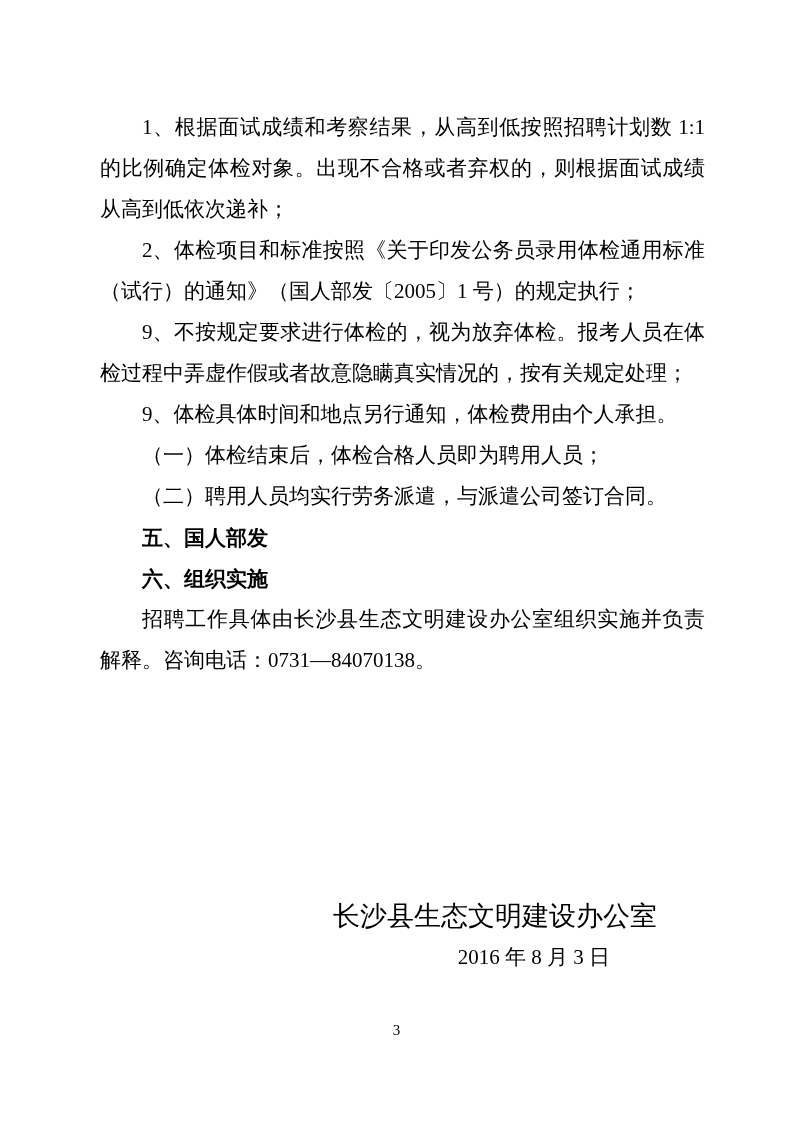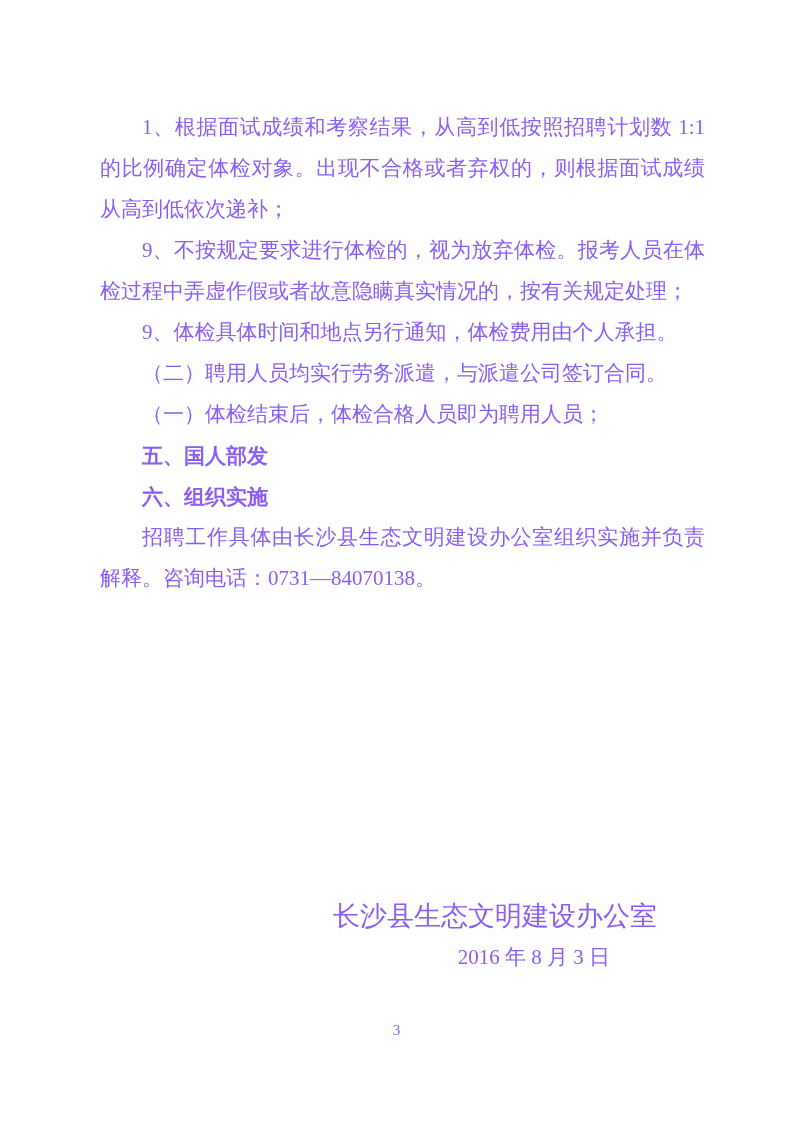--- a/index.html
+++ b/index.html
@@ -6,21 +6,21 @@
     margin: 0;
     padding: 0;
     background: #ffffff;
   }
   .page {
     position: relative;
     width: 793px;
     height: 1123px;
     background: #ffffff;
     overflow: hidden;
-    color: #8b5cf6;
+    color: #000000;
   }
   .content {
     position: absolute;
     left: 100px;
     top: 107px;
     width: 605px;
     font-family: "Liberation Serif", "DejaVu Serif", serif;
     font-size: 21px;
     line-height: 41px;
     text-align: justify;
@@ -65,24 +65,25 @@
     line-height: 20px;
   }
 </style>
 </head>
 <body>
 
 <div class="page">
 
   <div class="content">
     <p class="body">1、根据面试成绩和考察结果，从高到低按照招聘计划数 1:1 的比例确定体检对象。出现不合格或者弃权的，则根据面试成绩从高到低依次递补；</p>
+    <p class="body">2、体检项目和标准按照《关于印发公务员录用体检通用标准（试行）的通知》（国人部发〔2005〕1 号）的规定执行；</p>
     <p class="body">9、不按规定要求进行体检的，视为放弃体检。报考人员在体检过程中弄虚作假或者故意隐瞒真实情况的，按有关规定处理；</p>
     <p class="body">9、体检具体时间和地点另行通知，体检费用由个人承担。</p>
+    <p class="body">（一）体检结束后，体检合格人员即为聘用人员；</p>
     <p class="body">（二）聘用人员均实行劳务派遣，与派遣公司签订合同。</p>
-    <p class="body">（一）体检结束后，体检合格人员即为聘用人员；</p>
     <p class="heading">五、国人部发</p>
     <p class="heading">六、组织实施</p>
     <p class="body">招聘工作具体由长沙县生态文明建设办公室组织实施并负责解释。咨询电话：0731—84070138。</p>
   </div>
 
   <div class="signature">长沙县生态文明建设办公室</div>
 
   <div class="sign-date">2016 年 8 月 3 日</div>
 
   <div class="page-number">3</div>

